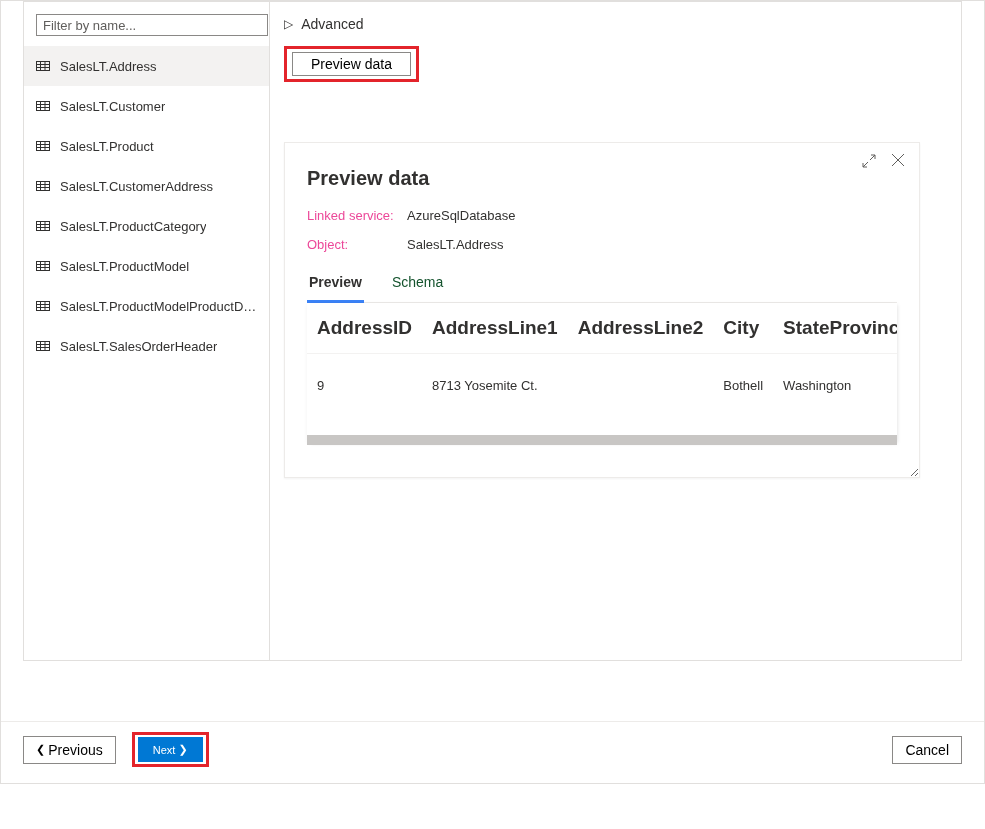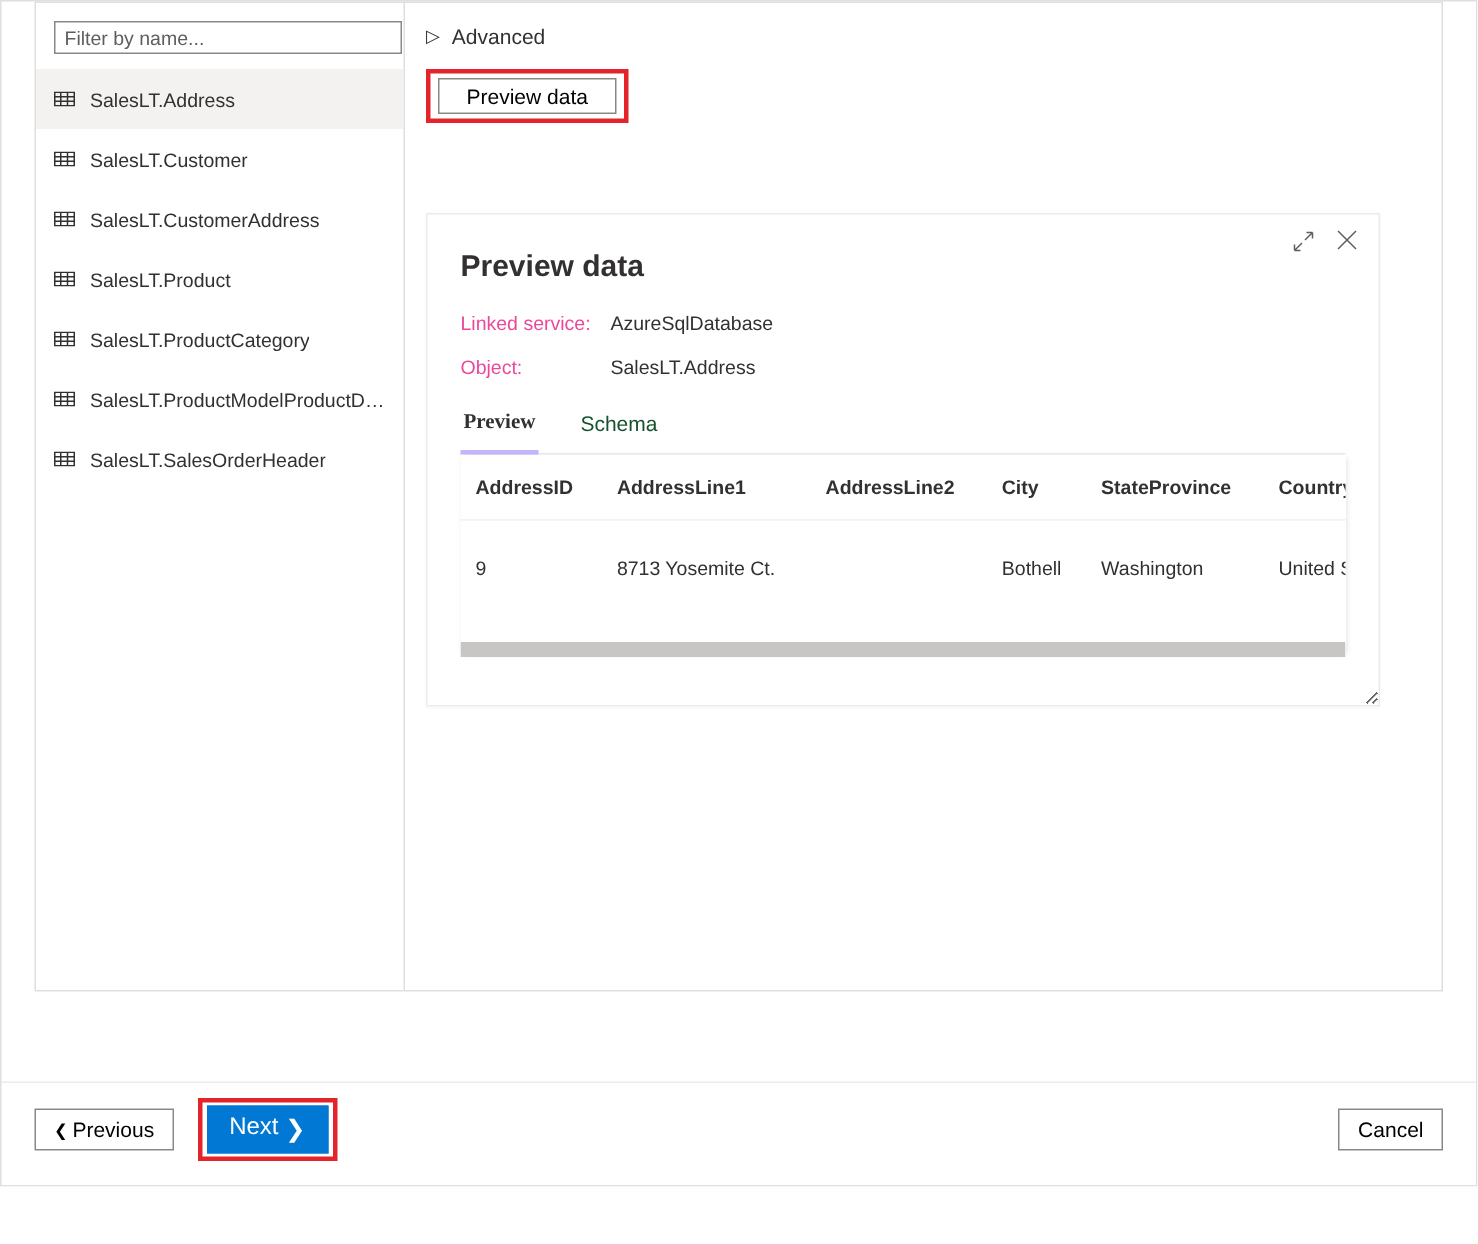--- a/index.html
+++ b/index.html
@@ -24,31 +24,31 @@
   .preview-btn { border: 1px solid #8a8886; background: #fff; font-size: 14px; padding: 3px 18px; cursor: pointer; }
   .preview-panel { position: relative; border: 1px solid #edebe9; margin-top: 60px; width: 636px; padding: 24px 22px 32px 22px; box-shadow: 0 1px 2px rgba(0,0,0,0.05); resize: both; overflow: hidden; }
   .panel-actions { position: absolute; top: 10px; right: 14px; display: flex; gap: 14px; }
   .panel-actions span { cursor: pointer; color: #605e5c; font-size: 16px; }
   .panel-title { font-size: 20px; font-weight: 600; margin-bottom: 18px; }
   .info-row { font-size: 13px; margin-bottom: 14px; display: flex; }
   .info-key { width: 100px; color: #ec4899; }
   .tabs { display: flex; border-bottom: 1px solid #edebe9; margin-top: 6px; }
   .tab { padding: 8px 2px 10px 2px; margin-right: 26px; font-size: 14px; cursor: pointer; font-weight: 600; color: #323130; }
   .tab.inactive { font-weight: 400; color: #14532d; }
-  .tab.active { border-bottom: 3px solid #c4b5fd; margin-bottom: -1px; font-family: Liberation Serif, serif; }
+  .tab.active { border-bottom: 3px solid #3b82f6; margin-bottom: -1px; }
   .data-table-wrap { overflow-x: hidden; position: relative; box-shadow: 2px 0 4px -2px rgba(0,0,0,0.15), -2px 0 4px -2px rgba(0,0,0,0.05); }
   .data-table { border-collapse: collapse; width: 100%; min-width: 640px; }
-  .data-table th { text-align: left; font-size: 13px; font-weight: 600; padding: 14px 10px; border-bottom: 1px solid #f3f2f1; white-space: nowrap; }
+  .data-table th { text-align: left; font-size: 19px; font-weight: 600; padding: 14px 10px; border-bottom: 1px solid #f3f2f1; white-space: nowrap; }
   .data-table td { font-size: 13px; padding: 24px 10px 36px 10px; vertical-align: middle; white-space: normal; }
   .hscroll { height: 10px; background: #c8c6c4; margin-top: 6px; }
   .footer { display: flex; align-items: center; padding: 10px 22px 16px 22px; border-top: 1px solid #edebe9; }
   .nav-btn { border: 1px solid #8a8886; background: #fff; font-size: 14px; padding: 5px 12px; cursor: pointer; display: inline-flex; align-items: center; }
   .nav-btn .chev { font-size: 11px; }
   .next-wrap { display: inline-block; border: 3px solid #e3242b; padding: 2px 3px; margin-left: 16px; }
-  .next-btn { background: #0078d4; color: #fff; border: 1px solid #0078d4; font-size: 16px; padding: 5px 14px; cursor: pointer; display: inline-flex; align-items: flex-start; }
+  .next-btn { background: #0078d4; color: #fff; border: 1px solid #0078d4; font-size: 11px; padding: 5px 14px; cursor: pointer; display: inline-flex; align-items: flex-end; }
   .spacer { flex: 1; }
 </style>
 </head>
 <body>
 
 <div class="page">
 
   <div class="content">
 
     <div class="left-panel">
@@ -83,45 +83,57 @@
           <li class="table-item">
             <span class="table-icon">
               <svg width="14" height="10" viewBox="0 0 14 10" fill="none" stroke="#323130" stroke-width="1">
                 <rect x="0.5" y="0.5" width="13" height="9"></rect>
                 <line x1="0.5" y1="3.5" x2="13.5" y2="3.5"></line>
                 <line x1="0.5" y1="6.5" x2="13.5" y2="6.5"></line>
                 <line x1="4.5" y1="0.5" x2="4.5" y2="9.5"></line>
                 <line x1="9.0" y1="0.5" x2="9.0" y2="9.5"></line>
               </svg>
             </span>
+            <span class="table-label">SalesLT.Product</span>
+          </li>
+          <li class="table-item">
+            <span class="table-icon">
+              <svg width="14" height="10" viewBox="0 0 14 10" fill="none" stroke="#323130" stroke-width="1">
+                <rect x="0.5" y="0.5" width="13" height="9"></rect>
+                <line x1="0.5" y1="3.5" x2="13.5" y2="3.5"></line>
+                <line x1="0.5" y1="6.5" x2="13.5" y2="6.5"></line>
+                <line x1="4.5" y1="0.5" x2="4.5" y2="9.5"></line>
+                <line x1="9.0" y1="0.5" x2="9.0" y2="9.5"></line>
+              </svg>
+            </span>
             <span class="table-label">SalesLT.CustomerAddress</span>
           </li>
           <li class="table-item">
             <span class="table-icon">
               <svg width="14" height="10" viewBox="0 0 14 10" fill="none" stroke="#323130" stroke-width="1">
                 <rect x="0.5" y="0.5" width="13" height="9"></rect>
                 <line x1="0.5" y1="3.5" x2="13.5" y2="3.5"></line>
                 <line x1="0.5" y1="6.5" x2="13.5" y2="6.5"></line>
                 <line x1="4.5" y1="0.5" x2="4.5" y2="9.5"></line>
                 <line x1="9.0" y1="0.5" x2="9.0" y2="9.5"></line>
               </svg>
             </span>
-            <span class="table-label">SalesLT.Product</span>
-          </li>
-          <li class="table-item">
-            <span class="table-icon">
-              <svg width="14" height="10" viewBox="0 0 14 10" fill="none" stroke="#323130" stroke-width="1">
-                <rect x="0.5" y="0.5" width="13" height="9"></rect>
-                <line x1="0.5" y1="3.5" x2="13.5" y2="3.5"></line>
-                <line x1="0.5" y1="6.5" x2="13.5" y2="6.5"></line>
-                <line x1="4.5" y1="0.5" x2="4.5" y2="9.5"></line>
-                <line x1="9.0" y1="0.5" x2="9.0" y2="9.5"></line>
-              </svg>
-            </span>
             <span class="table-label">SalesLT.ProductCategory</span>
+          </li>
+          <li class="table-item">
+            <span class="table-icon">
+              <svg width="14" height="10" viewBox="0 0 14 10" fill="none" stroke="#323130" stroke-width="1">
+                <rect x="0.5" y="0.5" width="13" height="9"></rect>
+                <line x1="0.5" y1="3.5" x2="13.5" y2="3.5"></line>
+                <line x1="0.5" y1="6.5" x2="13.5" y2="6.5"></line>
+                <line x1="4.5" y1="0.5" x2="4.5" y2="9.5"></line>
+                <line x1="9.0" y1="0.5" x2="9.0" y2="9.5"></line>
+              </svg>
+            </span>
+            <span class="table-label">SalesLT.ProductModel</span>
           </li>
           <li class="table-item">
             <span class="table-icon">
               <svg width="14" height="10" viewBox="0 0 14 10" fill="none" stroke="#323130" stroke-width="1">
                 <rect x="0.5" y="0.5" width="13" height="9"></rect>
                 <line x1="0.5" y1="3.5" x2="13.5" y2="3.5"></line>
                 <line x1="0.5" y1="6.5" x2="13.5" y2="6.5"></line>
                 <line x1="4.5" y1="0.5" x2="4.5" y2="9.5"></line>
                 <line x1="9.0" y1="0.5" x2="9.0" y2="9.5"></line>
               </svg>

